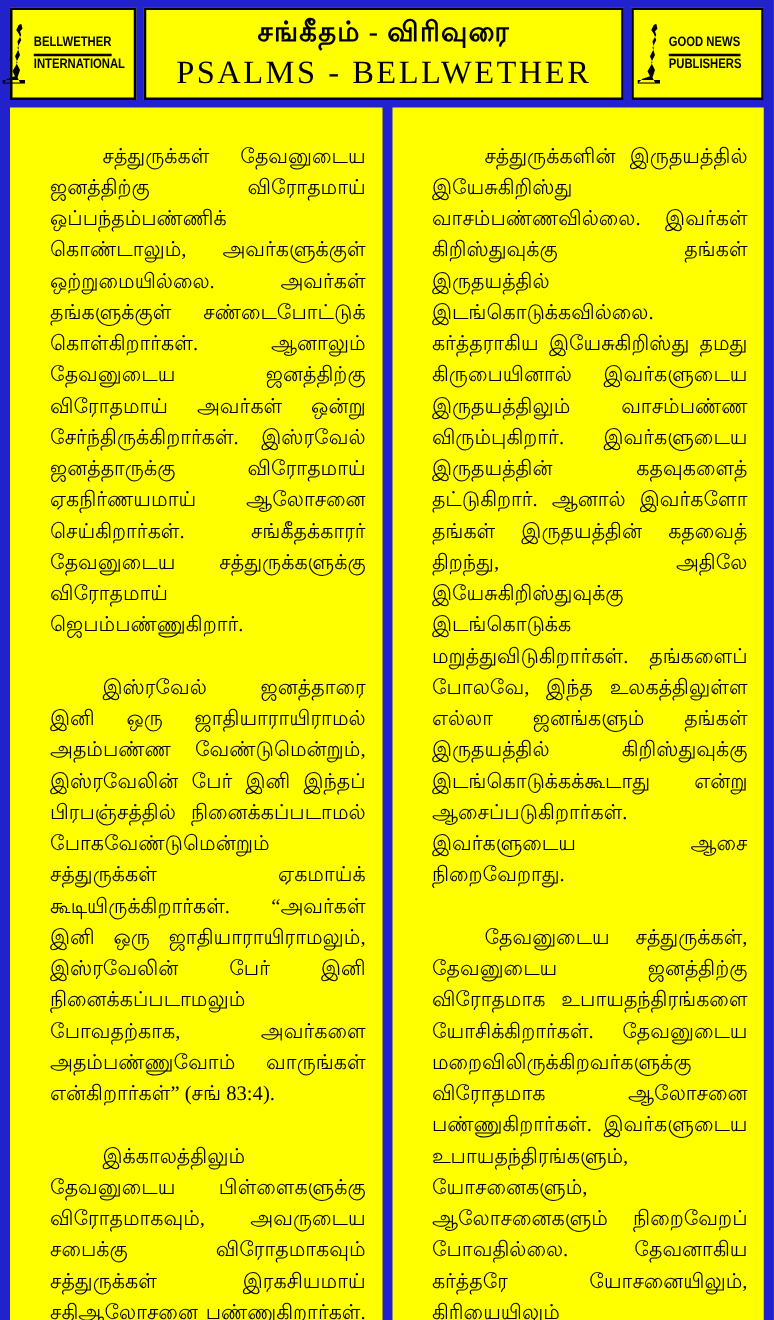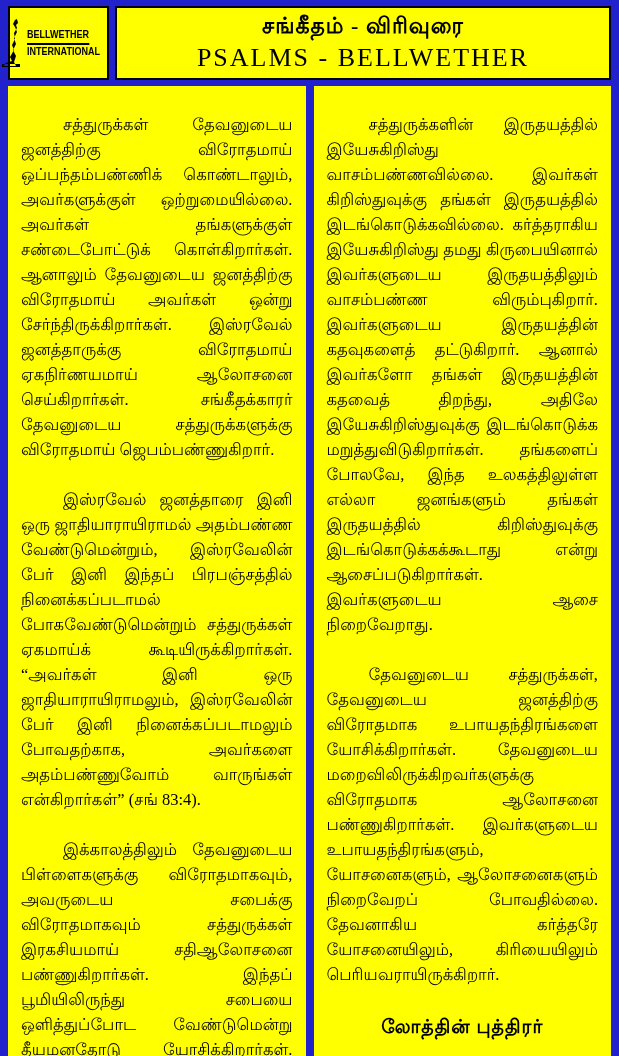--- a/index.html
+++ b/index.html
@@ -49,21 +49,21 @@
     display:flex; gap:8px; margin-top:6px; flex:1 1 auto;
   }
   .col {
     background:#FFFF00;
     flex:1 1 50%;
     padding:26px 13px 10px 13px;
     font-size:16.5px; line-height:25px;
     text-align:justify;
     overflow:hidden;
   }
-  .col p { text-indent:42px; text-align:justify; text-align-last:left; }
+  .col p { text-indent:42px; text-align:justify; text-align-last:left;margin-left:19px; }
   .col p + p, .col h3 + p { margin-top:25px; }
   .col h3 {
     margin-top:27px;
     font-size:19px; font-weight:bold; text-indent:0;
     text-align:center; letter-spacing:1px;
   }
   .quote { }
 </style>
 </head>
 <body>
@@ -80,20 +80,29 @@
         <span class="l1">BELLWETHER</span>
         <span class="l2">INTERNATIONAL</span>
       </div>
     </div>
 
     <div class="hbox title-box">
       <div class="title-tamil">சங்கீதம் - விரிவுரை</div>
       <div class="title-english">PSALMS - BELLWETHER</div>
     </div>
 
+    <div class="hbox logo-box right">
+      <svg class="logo-fig" viewBox="0 0 22 48">
+        <path fill="#000" d="M13 1 L15 0 L16 4 L14 6 L15 9 L12 14 L13 20 L10 26 L12 31 L8 38 L10 42 L4 44 L1 47 L14 47 L12 43 L14 37 L11 31 L14 25 L12 19 L15 13 L13 8 L11 5 Z M0 45 L18 45 L18 48 L0 48 Z"></path>
+      </svg>
+      <div class="logo-text">
+        <span class="l1">GOOD NEWS</span>
+        <span class="l2">PUBLISHERS</span>
+      </div>
+    </div>
 
   </div>
 
   <div class="bodyrow">
 
     <div class="col">
       <p>சத்துருக்கள் தேவனுடைய ஜனத்திற்கு விரோதமாய் ஒப்பந்தம்பண்ணிக் கொண்டாலும், அவர்களுக்குள் ஒற்றுமையில்லை. அவர்கள் தங்களுக்குள் சண்டைபோட்டுக் கொள்கிறார்கள். ஆனாலும் தேவனுடைய ஜனத்திற்கு விரோதமாய் அவர்கள் ஒன்று சேர்ந்திருக்கிறார்கள். இஸ்ரவேல் ஜனத்தாருக்கு விரோதமாய் ஏகநிர்ணயமாய் ஆலோசனை செய்கிறார்கள். சங்கீதக்காரர் தேவனுடைய சத்துருக்களுக்கு விரோதமாய் ஜெபம்பண்ணுகிறார்.</p>
       <p><span>இஸ்ரவேல் ஜனத்தாரை இனி ஒரு ஜாதியாராயிராமல் அதம்பண்ண வேண்டுமென்றும், இஸ்ரவேலின் பேர் இனி இந்தப் பிரபஞ்சத்தில் நினைக்கப்படாமல் போகவேண்டுமென்றும் சத்துருக்கள் ஏகமாய்க் கூடியிருக்கிறார்கள். </span><span class="quote">“அவர்கள் இனி ஒரு ஜாதியாராயிராமலும், இஸ்ரவேலின் பேர் இனி நினைக்கப்படாமலும் போவதற்காக, அவர்களை அதம்பண்ணுவோம் வாருங்கள் என்கிறார்கள்” (சங் 83:4).</span></p>
       <p>இக்காலத்திலும் தேவனுடைய பிள்ளைகளுக்கு விரோதமாகவும், அவருடைய சபைக்கு விரோதமாகவும் சத்துருக்கள் இரகசியமாய் சதிஆலோசனை பண்ணுகிறார்கள். இந்தப் பூமியிலிருந்து சபையை ஒளித்துப்போட வேண்டுமென்று தீயமனதோடு யோசிக்கிறார்கள். மனுஷர் மத்தியிலே இயேசுகிறிஸ்துவின் நற்செய்தி மறந்துபோகவேண்டும் என்று ஆசைப்படுகிறார்கள். இயேசுகிறிஸ்துவின் பெயரை இந்தப் பூமியில் இனி யாரும் நினைக்கக்கூடாது என்று யோசனைபண்ணுகிறார்கள்.</p>
     </div>

